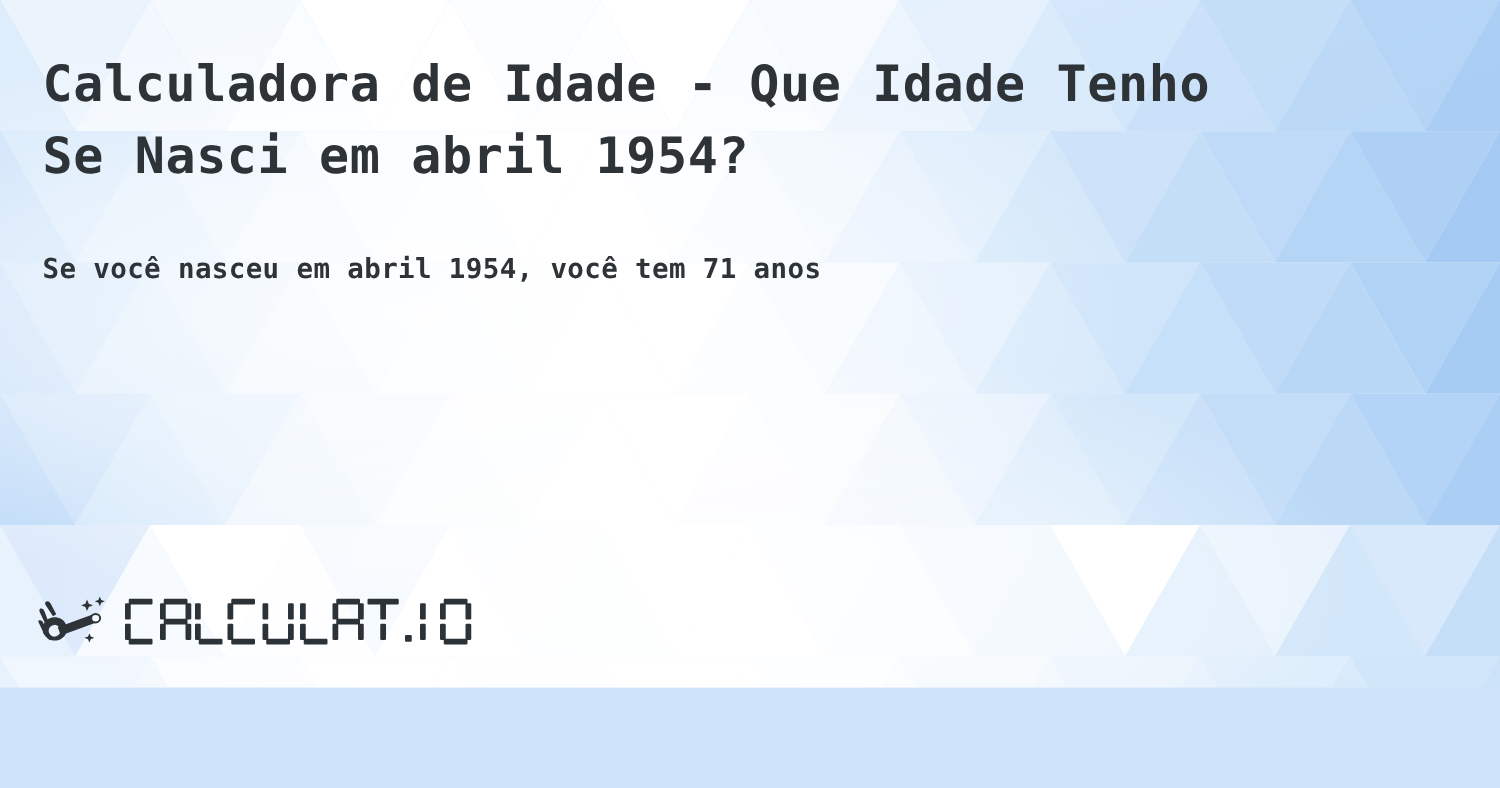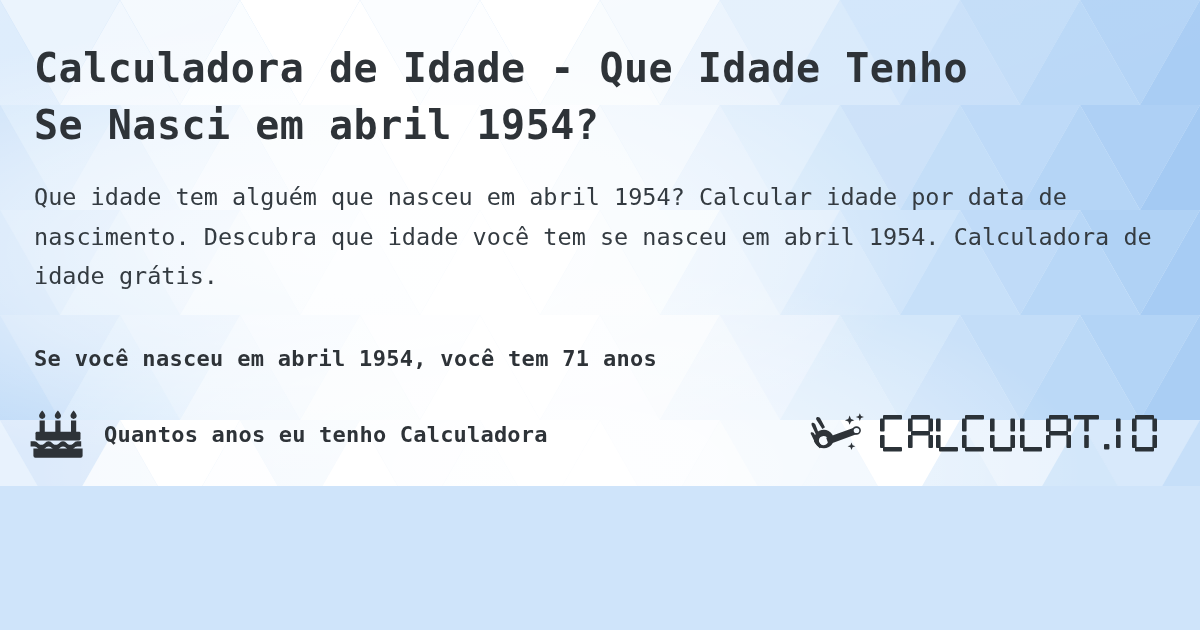--- a/index.html
+++ b/index.html
@@ -10,21 +10,21 @@
     width: 1200px;
     height: 630px;
     overflow: hidden;
     font-family: "DejaVu Sans Mono", monospace;
     background: #cfe4fa;
   }
 
   #card {
     position: relative;
     width: 1200px;
-    height: 486px;
+    height: 550px;
     overflow: hidden;
     background: #c2ddf8;
   }
 
   
   #bg {
     position: absolute;
     inset: 0;
     z-index: 0;
   }
@@ -303,49 +303,27 @@
         <polygon points="1140,630 1200,525 1200,630" fill="#cbe2f9"></polygon>
       </g>
     </svg>
   </div>
   <div id="bg-wash"></div>
 
   <div id="content">
 
     <h1 id="page-title">Calculadora de Idade - Que Idade Tenho Se Nasci em abril 1954?</h1>
 
-    <p id="description">Que idade tem alguém que nasceu em abril 1954? Calcular idade por data de nascimento. Descubra que idade você tem se nasceu em abril 1954. Calculadora de idade grátis.</p>
 
     <p id="answer">Se você nasceu em abril 1954, você tem 71 anos</p>
 
   </div>
 
   <div id="footer">
 
-    <div id="footer-left">
-
-      <svg id="cake-icon" viewBox="0 0 56 48" xmlns="http://www.w3.org/2000/svg" aria-hidden="true">
-
-        <path d="M12.2 0.5c1.9 2.3 3.1 3.8 3.1 5.3 0 1.8-1.4 3.1-3.1 3.1S9.1 7.6 9.1 5.8c0-1.5 1.2-3 3.1-5.3z" fill="#2e3338"></path>
-        <path d="M27.9 0.5c1.9 2.3 3.1 3.8 3.1 5.3 0 1.8-1.4 3.1-3.1 3.1s-3.1-1.3-3.1-3.1c0-1.5 1.2-3 3.1-5.3z" fill="#2e3338"></path>
-        <path d="M43.6 0.5c1.9 2.3 3.1 3.8 3.1 5.3 0 1.8-1.4 3.1-3.1 3.1s-3.1-1.3-3.1-3.1c0-1.5 1.2-3 3.1-5.3z" fill="#2e3338"></path>
-
-        <rect x="9.6" y="10.5" width="5.2" height="11.5" fill="#2e3338"></rect>
-        <rect x="25.3" y="10.5" width="5.2" height="11.5" fill="#2e3338"></rect>
-        <rect x="41" y="10.5" width="5.2" height="11.5" fill="#2e3338"></rect>
-
-        <rect x="5.5" y="21.8" width="45" height="8.6" rx="1.4" fill="#2e3338"></rect>
-
-        <path d="M4.2 31.2c3.6 0 3.6 3.6 7.2 3.6s3.6-3.6 7.2-3.6 3.6 3.6 7.2 3.6 3.6-3.6 7.2-3.6 3.6 3.6 7.2 3.6 3.6-3.6 7.2-3.6h3.8v5.2h-3.8c-3.6 0-3.6 3.6-7.2 3.6s-3.6-3.6-7.2-3.6-3.6 3.6-7.2 3.6-3.6-3.6-7.2-3.6-3.6 3.6-7.2 3.6S7.8 36.4 4.2 36.4H0.6v-5.2z" fill="#2e3338"></path>
-
-        <path d="M3.4 38.6h49.2v7.2a2 2 0 0 1-2 2H5.4a2 2 0 0 1-2-2z" fill="#2e3338"></path>
-      </svg>
-
-      <span id="footer-label">Quantos anos eu tenho Calculadora</span>
-    </div>
 
     <div id="brand">
 
       <svg id="wand-icon" viewBox="0 0 62 48" xmlns="http://www.w3.org/2000/svg" aria-hidden="true">
 
         <path d="M6.5 7.5c1.6-1.1 3.2-0.3 4.1 1.4l4.4 8.4-2.6 1.6-5.4-8.1c-1-1.5-1.2-2.4-0.5-3.3z" fill="#2e3338"></path>
         <path d="M1.8 13.1c1.8-0.8 3.2 0.3 3.8 2l3.3 8.6-2.8 1.1-4-8.5c-0.7-1.5-0.7-2.5-0.3-3.2z" fill="#2e3338"></path>
         <path d="M0.9 22.4c1.6-0.7 3 0.2 3.7 1.8l3.1 7.3-2.6 1.2L1.4 25c-0.8-1.4-0.9-2.1-0.5-2.6z" fill="#2e3338"></path>
         <path d="M4.6 30.1c1.3-0.9 2.7-0.3 3.6 1l3.8 5.5-2.3 1.6-4.5-5.1c-0.9-1-1.2-2.2-0.6-3z" fill="#2e3338"></path>
 

